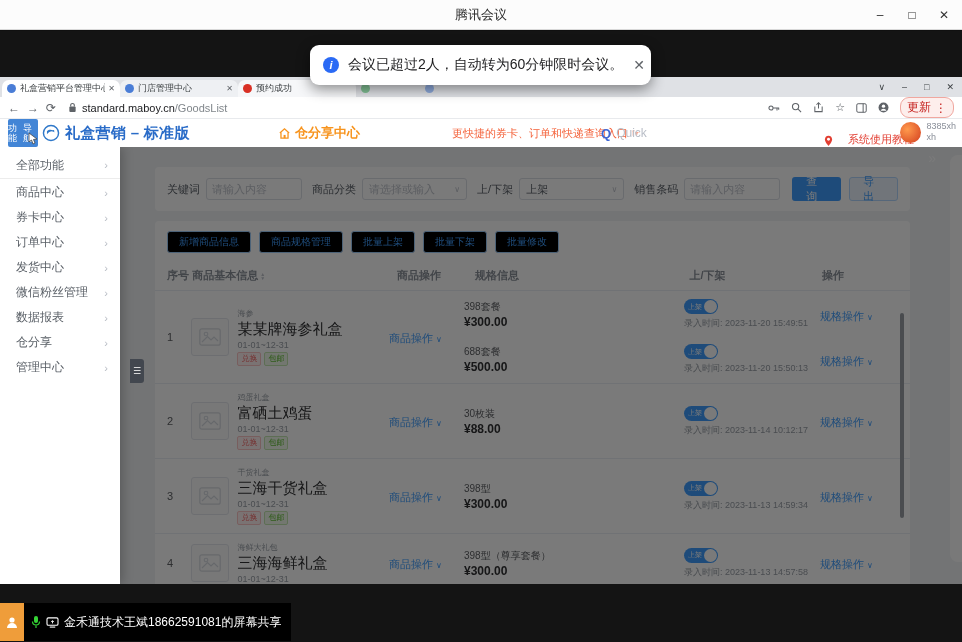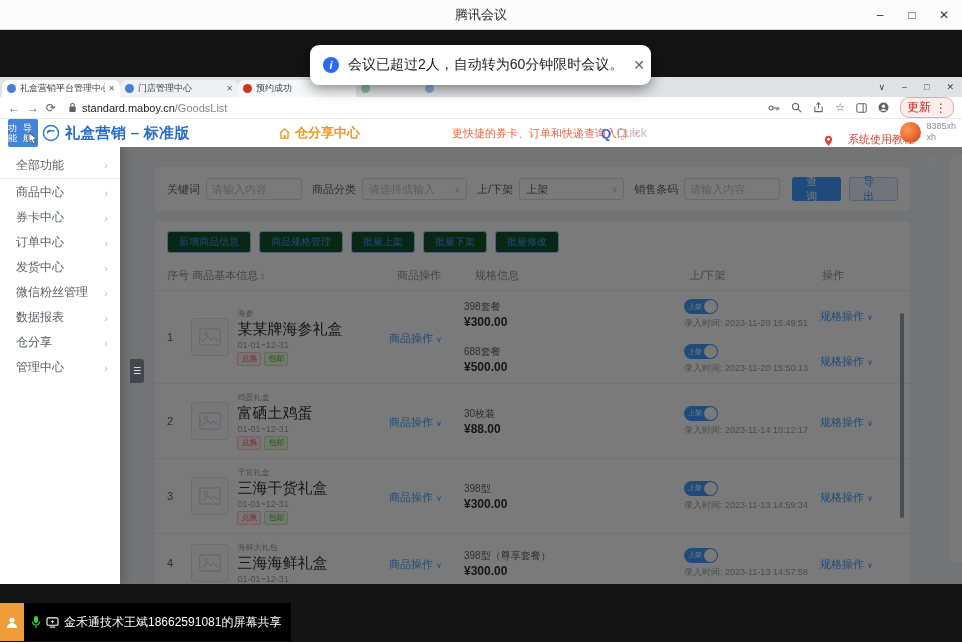--- a/index.html
+++ b/index.html
@@ -77,22 +77,22 @@
   .sel{height:22px;border:1px solid #dcdfe6;border-radius:3px;display:flex;align-items:center;justify-content:space-between;padding:0 6px;font-size:11px;width:110px;background:#fff;}
   .sel .ph{color:#c0c4cc;}
   .sel .val{color:#5a6068;}
   .sel .ar{color:#c0c4cc;font-size:8px;}
   .btn{height:24px;border-radius:3px;font-size:11px;padding:0 13px;display:flex;align-items:center;border:1px solid transparent;}
   .btn.primary{background:#409eff;color:#fff;margin-left:12px;}
   .btn.plainb{background:#ecf5ff;border-color:#b3d8ff;color:#409eff;margin-left:8px;}
 
   .table-card{background:#fff;border-radius:4px;margin-top:10px;position:relative;}
   .toolbar{display:flex;gap:8px;padding:10px 12px 8px;}
-  .tbtn{height:22px;border:1px solid #a0ccf8;background:#14532d;color:#409eff;border-radius:3px;font-size:10px;padding:0 11px;display:flex;align-items:center;}
-  .thead{display:flex;align-items:center;padding:7px 12px;font-size:11px;color:#8a9099;font-weight:normal;}
+  .tbtn{height:22px;border:1px solid #a0ccf8;background:#000000;color:#409eff;border-radius:3px;font-size:10px;padding:0 11px;display:flex;align-items:center;}
+  .thead{display:flex;align-items:center;padding:7px 12px;font-size:11px;color:#8a9099;font-weight:bold;}
   .c-num{width:26px;}
   .c-basic{width:210px;}
   .c-gact{width:80px;}
   .c-spec{width:220px;}
   .c-tog{width:136px;}
   .c-op{width:78px;}
   .sortic{display:inline-flex;flex-direction:column;vertical-align:middle;margin-left:2px;color:#c0c4cc;font-size:5px;line-height:4px;}
   .trow{display:flex;align-items:center;padding:8px 12px;border-top:1px solid #ebeef5;}
   .trow .c-num{font-size:11px;color:#606266;}
   .basic{display:flex;gap:8px;width:210px;padding-right:8px;}

